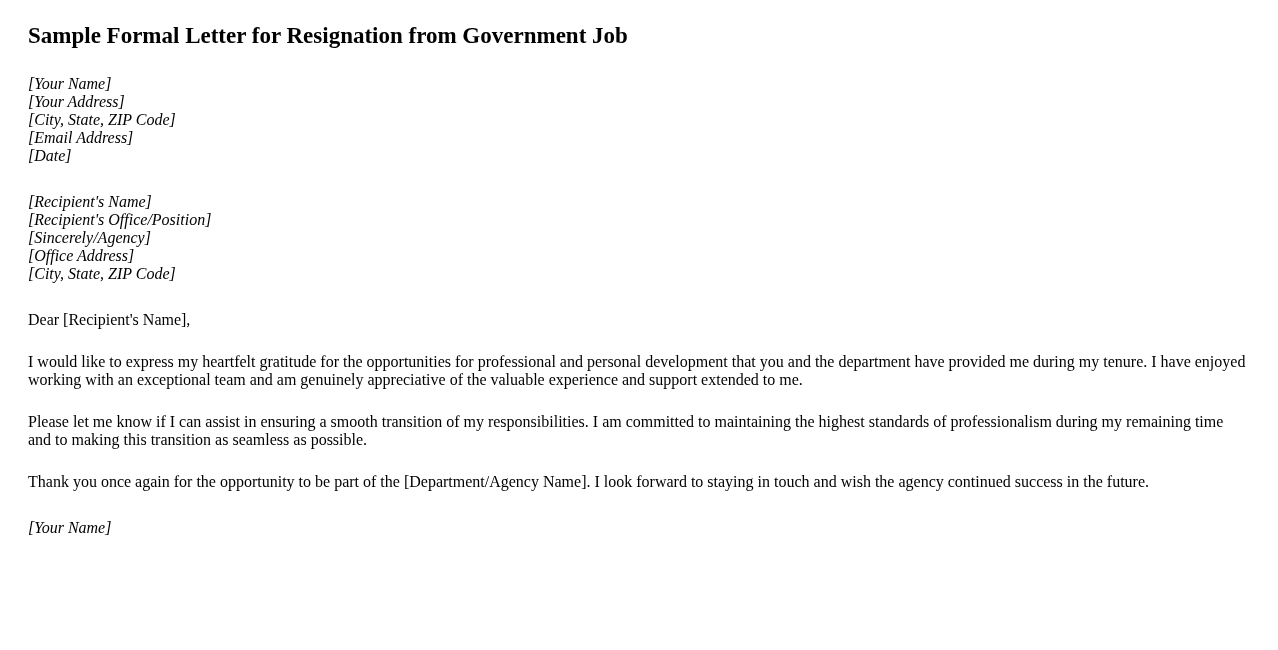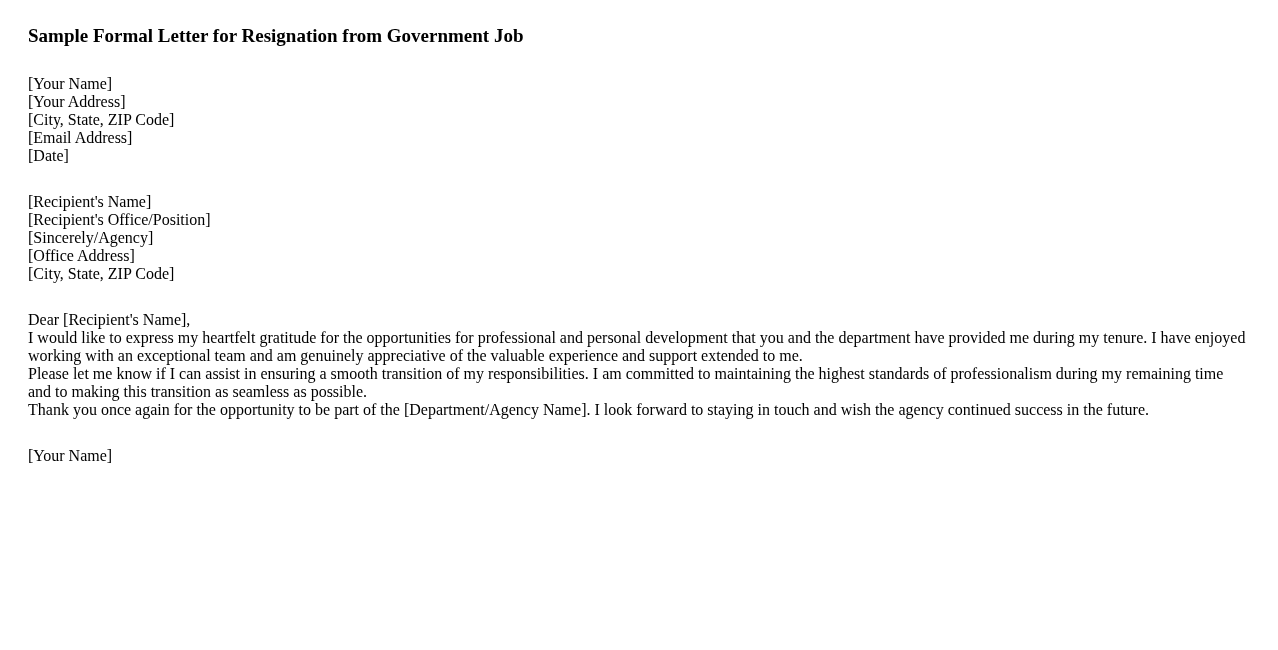--- a/index.html
+++ b/index.html
@@ -17,33 +17,34 @@
     font-family: "Liberation Serif", "DejaVu Serif", serif;
     font-size: 16px;
     line-height: 18px;
     overflow: hidden;
   }
   .letter {
     max-width: 1222px;
   }
   .letter-title {
     font-family: "Liberation Serif", "DejaVu Serif", serif;
-    font-size: 19px;
+    font-size: 23px;
     font-weight: bold;
     line-height: 23px;
     margin: 0 0 26px 0;
   }
   .block {
     margin: 28px 0;
+    font-style: italic;
   }
   .block .line {
     display: block;
   }
   p.para {
-    margin: 0 0;
+    margin: 24px 0;
   }
 </style>
 </head>
 <body>
 
 <div class="page">
   <div class="letter">
 
     <h1 class="letter-title">Sample Formal Letter for Resignation from Government Job</h1>
 

